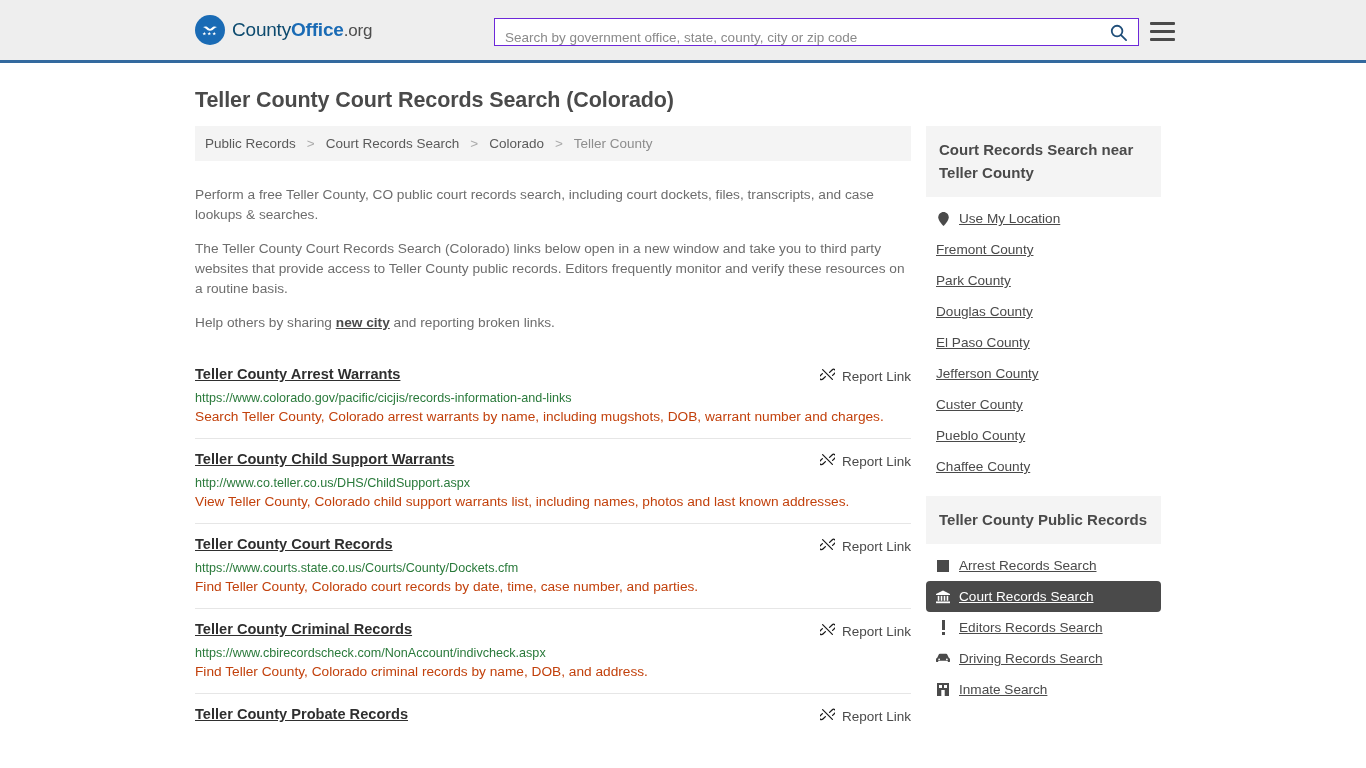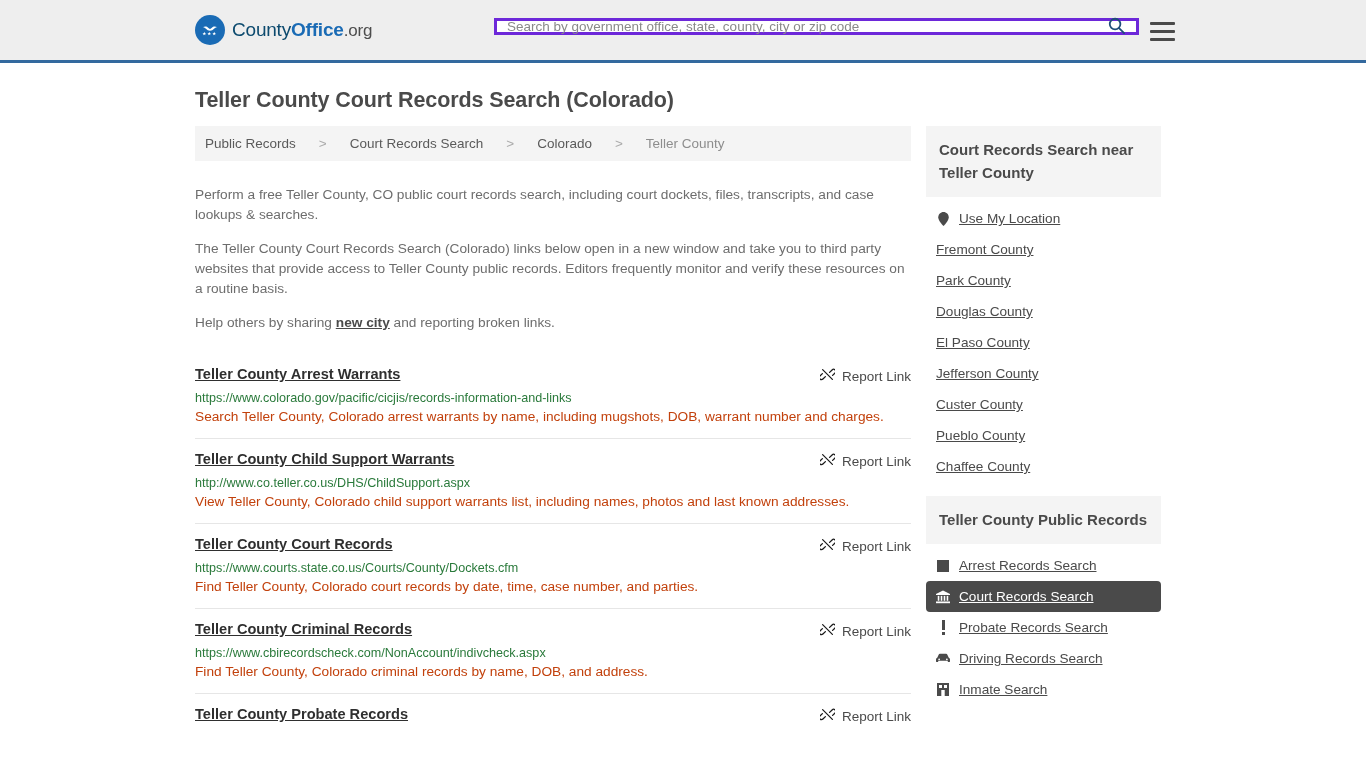--- a/index.html
+++ b/index.html
@@ -46,25 +46,25 @@
   }
   .logo-text .b { color: #1a6bb5; font-weight: bold; }
   .logo-text .c { color: #0c4a6e; }
   .logo-text .o { color: #4d4d4d; font-size: 17px; }
 
   .search-wrap {
     position: absolute;
     left: 494px;
     top: 18px;
     width: 645px;
-    height: 17px;
-    display: flex;
-    align-items: center;
+    height: 28px;
+    display: flex;
+    align-items: flex-end;
     background: #ffffff;
-    border: 3px solid #6d28d9;
+    border: 1px solid #6d28d9;
   }
   .search-input {
     flex: 1;
     border: 0;
     outline: none;
     padding: 0 10px;
     font-family: "Liberation Sans", sans-serif;
     font-size: 13.5px;
     color: #555;
     background: transparent;
@@ -124,21 +124,21 @@
 
   
   .breadcrumb {
     background: #f4f4f4;
     padding: 10px 10px;
     font-size: 13.5px;
     color: #666;
     display: flex;
     flex-wrap: wrap;
     align-items: center;
-    gap: 16px;
+    gap: 4px;
   }
   .breadcrumb a {
     color: #5a5a5a;
     text-decoration: none;
   }
   .breadcrumb .sep {
     color: #aaaaaa;
     margin: 0 7px;
   }
   .breadcrumb .current { color: #8d8d8d; }
@@ -461,21 +461,21 @@
             <span class="label">Court Records Search</span>
           </a>
 
           <a class="side-item" href="#">
             <span class="ic">
               <svg width="5" height="15" viewBox="0 0 5 15" aria-hidden="true">
                 <rect x="1" y="0" width="3" height="10" fill="#4a4a4a"></rect>
                 <rect x="1" y="12" width="3" height="3" fill="#4a4a4a"></rect>
               </svg>
             </span>
-            <span class="label">Probate Records Search</span>
+            <span class="label">Editors Records Search</span>
           </a>
 
           <a class="side-item" href="#">
             <span class="ic">
               <svg width="16" height="11" viewBox="0 0 16 11" aria-hidden="true">
                 <path d="M1.4 4.5 3 1.2C3.3.5 3.8.2 4.5.2h7c.7 0 1.2.3 1.5 1l1.6 3.3c.9.3 1.4 1 1.4 2v2.1c0 .6-.4 1-1 1h-.6c-.6 0-1-.4-1-1v-.5H2.6v.5c0 .6-.4 1-1 1H1c-.6 0-1-.4-1-1V6.5c0-1 .5-1.7 1.4-2z" fill="#4a4a4a"></path>
                 <circle cx="3.6" cy="6.4" r="1" fill="#ffffff"></circle>
                 <circle cx="12.4" cy="6.4" r="1" fill="#ffffff"></circle>
               </svg>
             </span>

